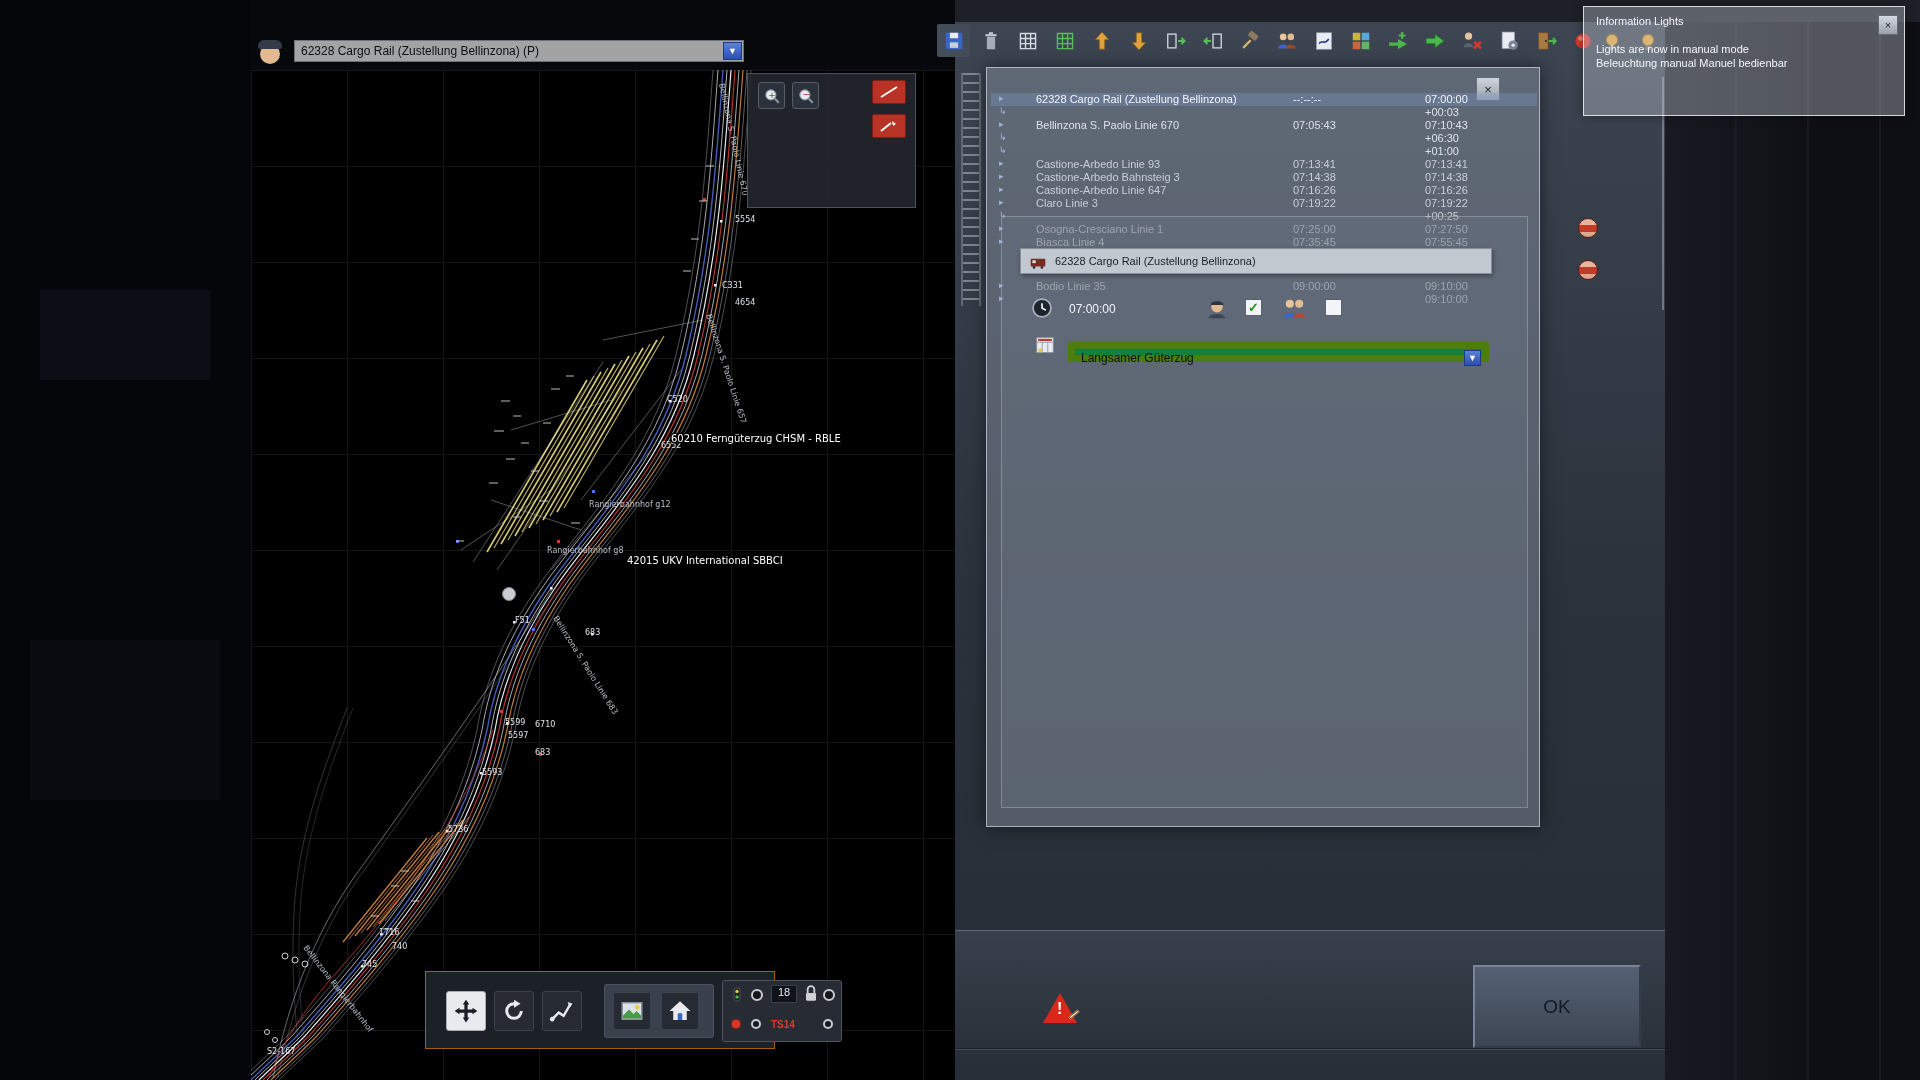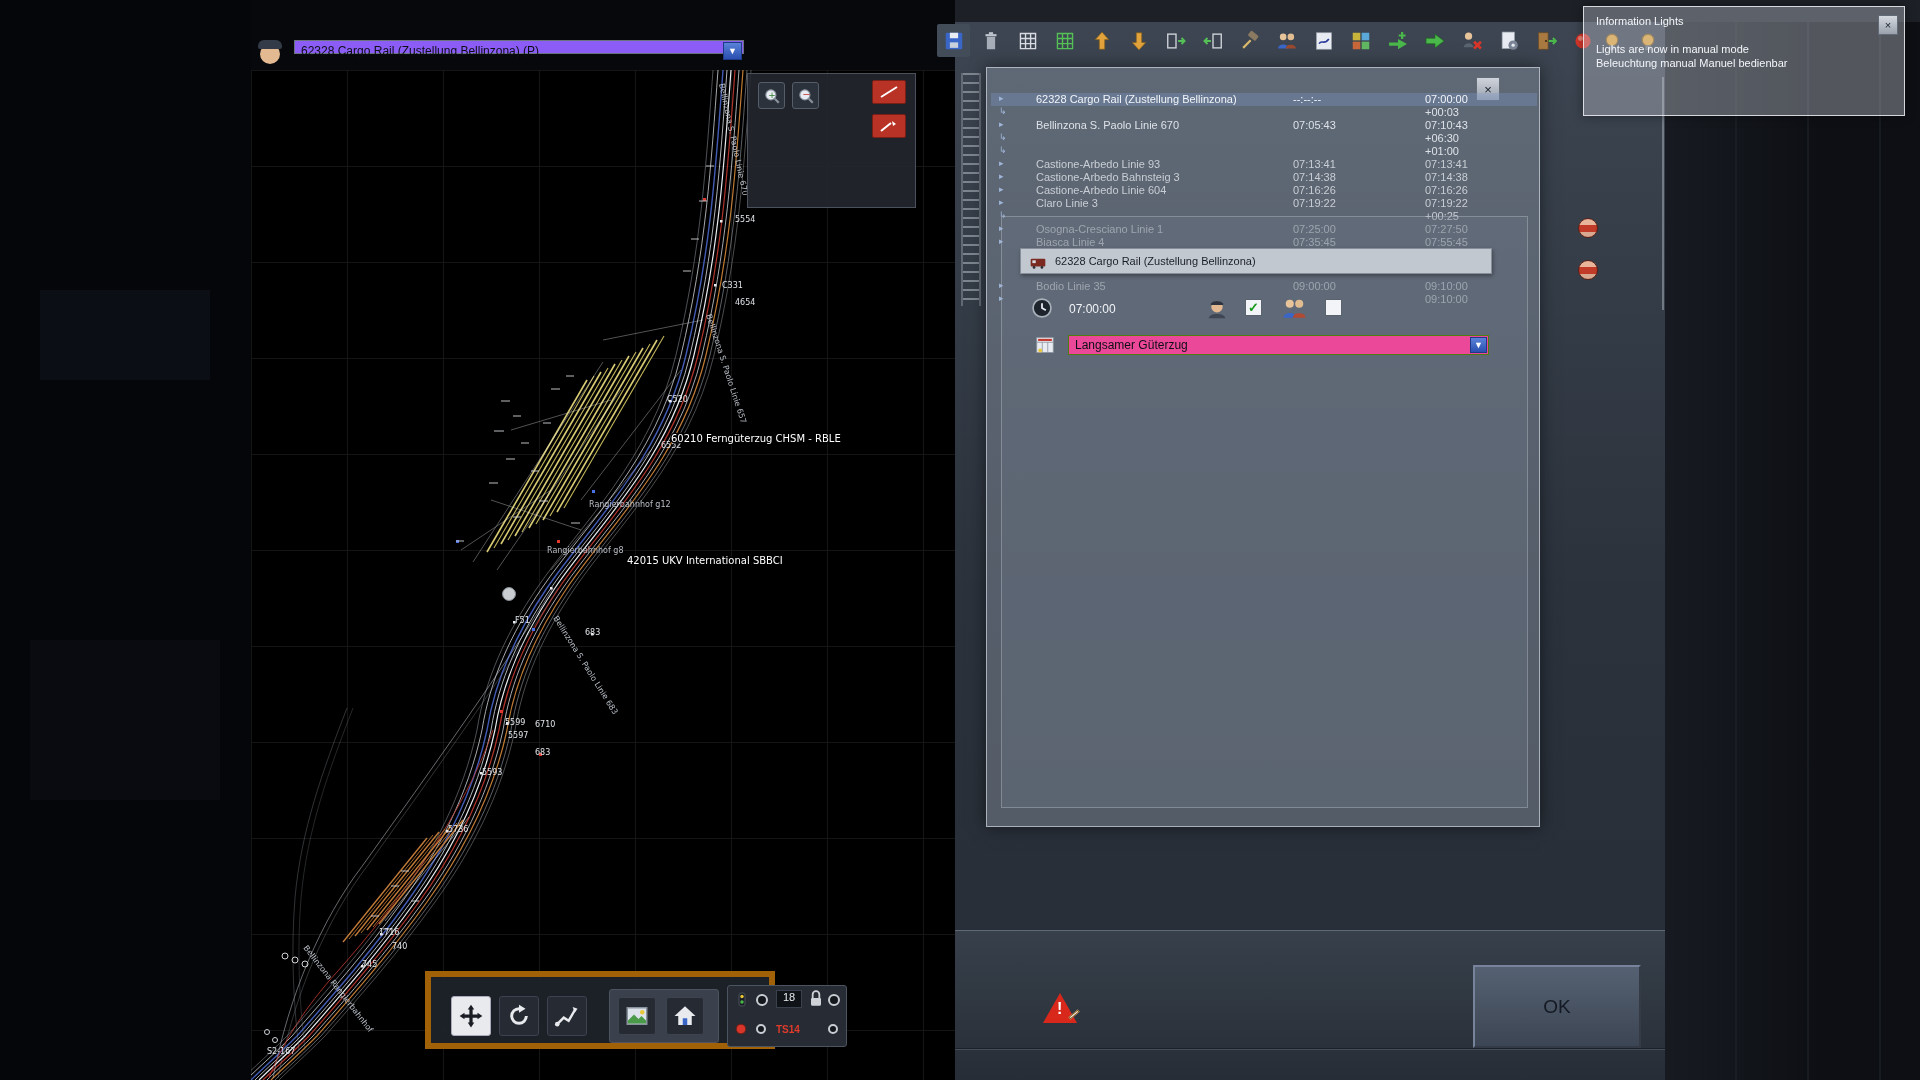--- a/index.html
+++ b/index.html
@@ -17,21 +17,21 @@
  background-image:linear-gradient(#151515 1px,transparent 1px),linear-gradient(90deg,#151515 1px,transparent 1px);
  background-size:96px 96px}
 .mini-panel{position:absolute;left:747px;top:73px;width:169px;height:135px;background:rgba(36,40,47,.88);border:1px solid #4a515c;z-index:3}
 .mini-btn{position:absolute;width:27px;height:27px;background:#2c323b;border:1px solid #555d68;border-radius:3px;display:flex;align-items:center;justify-content:center}
 .red-btn{position:absolute;left:124px;width:34px;height:24px;background:#b83226;border:1px solid #7a1f16;border-radius:2px;display:flex;align-items:center;justify-content:center}
 
 
 .driver-badge{position:absolute;left:253px;top:36px;width:34px;height:34px;z-index:4}
 .driver-badge .face{position:absolute;left:7px;top:8px;width:20px;height:20px;border-radius:50%;background:#e2b990}
 .driver-badge .cap{position:absolute;left:5px;top:4px;width:24px;height:9px;border-radius:6px 6px 2px 2px;background:#343b48}
-.train-selector{position:absolute;left:294px;top:40px;width:450px;height:14px;background:#8b5cf6;border:1px solid #6a727e;z-index:4;font-size:12px;color:#0c0f14}
+.train-selector{position:absolute;left:294px;top:40px;width:450px;height:22px;background:#a3a3a3;border:1px solid #6a727e;z-index:4;font-size:12px;color:#0c0f14}
 .train-selector .val{position:absolute;left:6px;top:3px;white-space:nowrap}
 .dd-arrow{position:absolute;right:1px;top:1px;width:19px;height:18px;background:linear-gradient(#5a82d8,#2a4fb0);color:#fff;font-size:9px;display:flex;align-items:center;justify-content:center;border:1px solid #1e3a86}
 
 
 .right-region{position:absolute;left:955px;top:0;width:965px;height:1080px;background:linear-gradient(#3d4652,#2b323c 55%,#272d36)}
 .top-strip{position:absolute;left:955px;top:0;width:965px;height:22px;background:#1d2127}
 .right-dark{position:absolute;left:1665px;top:22px;width:255px;height:1058px;background:linear-gradient(90deg,#171b21,#0d0f14 60%);}
 .right-dark .vlines{position:absolute;inset:0;background:repeating-linear-gradient(90deg,transparent 0 70px,#1e232b 70px 72px);opacity:.6}
 .scroll-line{position:absolute;left:1662px;top:77px;width:2px;height:233px;background:#aeb6c0;opacity:.5}
 .ladder{position:absolute;left:961px;top:73px;width:20px;height:233px;border-left:2px solid #6a727e;border-right:2px solid #6a727e;background:repeating-linear-gradient(180deg,#8a929c 0 2px,transparent 2px 9px);opacity:.85}
@@ -53,21 +53,21 @@
 .tt-row .ar{position:absolute;left:302px}
 .tt-row .dp{position:absolute;left:434px}
 .tt-row.c1{color:#c9ced5}
 .tt-row.c2{color:#b2b8c0}
 .tt-row.hl{background:rgba(125,155,205,.33);color:#f2f5f9}
 .inner-panel{position:absolute;left:14px;top:148px;width:527px;height:592px;background:rgba(110,120,136,.30);border:1px solid rgba(200,206,216,.35)}
 .tooltip-row{position:absolute;left:33px;top:180px;width:472px;height:26px;background:rgba(203,208,216,.92);border:1px solid #868e99;box-shadow:1px 2px 4px rgba(0,0,0,.35);color:#1b1f26;font-size:11px;z-index:6}
 .tooltip-row .txt{position:absolute;left:34px;top:6px}
 .time-text{position:absolute;left:82px;top:234px;font-size:12px;color:#f2f4f8}
 .cb{position:absolute;width:17px;height:17px;background:#f2f4f7;border:1px solid #5a626e;display:flex;align-items:center;justify-content:center;font-size:13px;font-weight:bold;color:#1a9a1a}
-.type-select{position:absolute;left:81px;top:267px;width:421px;height:20px;background:#ec4899;border:1px solid #4d7c0f;font-size:12px;color:#0c0f14}
+.type-select{position:absolute;left:81px;top:274px;width:421px;height:20px;background:#15803d;border:7px solid #4d7c0f;font-size:12px;color:#0c0f14}
 .type-select .val{position:absolute;left:6px;top:2px}
 .ctl-icon{position:absolute;display:flex;align-items:center;justify-content:center}
 
 
 .notif{position:absolute;left:1583px;top:6px;width:322px;height:110px;background:rgba(196,203,214,.38);border:1px solid rgba(244,246,250,.8);box-shadow:0 0 10px rgba(0,0,0,.4);z-index:30;color:#f4f6fa}
 .notif .title{position:absolute;left:12px;top:8px;font-size:11px}
 .notif .l1{position:absolute;left:12px;top:36px;font-size:11px}
 .notif .l2{position:absolute;left:12px;top:50px;font-size:11px}
 .notif-close{position:absolute;left:294px;top:8px;width:20px;height:20px;background:linear-gradient(#d4d9e0,#9aa1ac);border:1px solid #636b76;color:#20242b;font-size:11px;display:flex;align-items:center;justify-content:center}
 
@@ -76,21 +76,21 @@
 
 
 .bottom-bar{position:absolute;left:955px;top:930px;width:710px;height:150px;background:linear-gradient(#37404b,#272d36);border-top:1px solid #5f6a77;z-index:4}
 .bottom-bar .groove{position:absolute;left:0;top:117px;width:710px;height:2px;background:#1c2128;border-bottom:1px solid #454f5b}
 .okbtn{position:absolute;left:518px;top:34px;width:168px;height:83px;background:linear-gradient(#556172,#3c4553);border:2px outset #76839a;color:#141a24;font-size:19px;display:flex;align-items:center;justify-content:center}
 .warn{position:absolute;left:88px;top:62px;width:0;height:0;border-left:17px solid transparent;border-right:17px solid transparent;border-bottom:30px solid #d8281c}
 .warn .ex{position:absolute;left:-3px;top:7px;color:#fff;font-weight:bold;font-size:16px}
 .warn .pencil{position:absolute;left:8px;top:20px;width:12px;height:3px;background:#f2f4f8;transform:rotate(-40deg);border:1px solid #8a5a1a}
 
 
-.map-toolbar{position:absolute;left:425px;top:971px;width:350px;height:78px;background:rgba(30,34,41,.94);border:6px solid #a16207;z-index:4}
+.map-toolbar{position:absolute;left:425px;top:971px;width:350px;height:78px;background:rgba(30,34,41,.94);border:1px solid #a16207;z-index:4}
 .mtb-btn{position:absolute;width:40px;height:40px;top:19px;background:#262b33;border:1px solid #3c434e;border-radius:3px;display:flex;align-items:center;justify-content:center}
 .mtb-btn.active{background:#e8eaee;border:1px solid #aab}
 .mtb-sub{position:absolute;top:12px;background:#3a414c;border:1px solid #4c5462;border-radius:3px}
 .circ{display:inline-block;width:12px;height:12px;border:2px solid #c8cdd4;border-radius:50%;background:#14171c}
 .valbox{position:absolute;background:#0f1216;border:1px solid #3a414c;color:#e8eaee;font-size:11px;text-align:center}
 .ts14{position:absolute;color:#e03a2a;font-size:10px;font-weight:bold}
 
 
 svg text{font-family:"DejaVu Sans",sans-serif}
 </style>
@@ -464,21 +464,21 @@
       <span class="dp">07:13:41</span>
     </div>
     <div class="tt-row c1" style="top:103px">
       <span class="ic">▸</span>
       <span class="nm">Castione-Arbedo Bahnsteig 3</span>
       <span class="ar">07:14:38</span>
       <span class="dp">07:14:38</span>
     </div>
     <div class="tt-row c1" style="top:116px">
       <span class="ic">▸</span>
-      <span class="nm">Castione-Arbedo Linie 604</span>
+      <span class="nm">Castione-Arbedo Linie 647</span>
       <span class="ar">07:16:26</span>
       <span class="dp">07:16:26</span>
     </div>
     <div class="tt-row c1" style="top:129px">
       <span class="ic">▸</span>
       <span class="nm">Claro Linie 3</span>
       <span class="ar">07:19:22</span>
       <span class="dp">07:19:22</span>
     </div>
     <div class="tt-row c1" style="top:142px">

